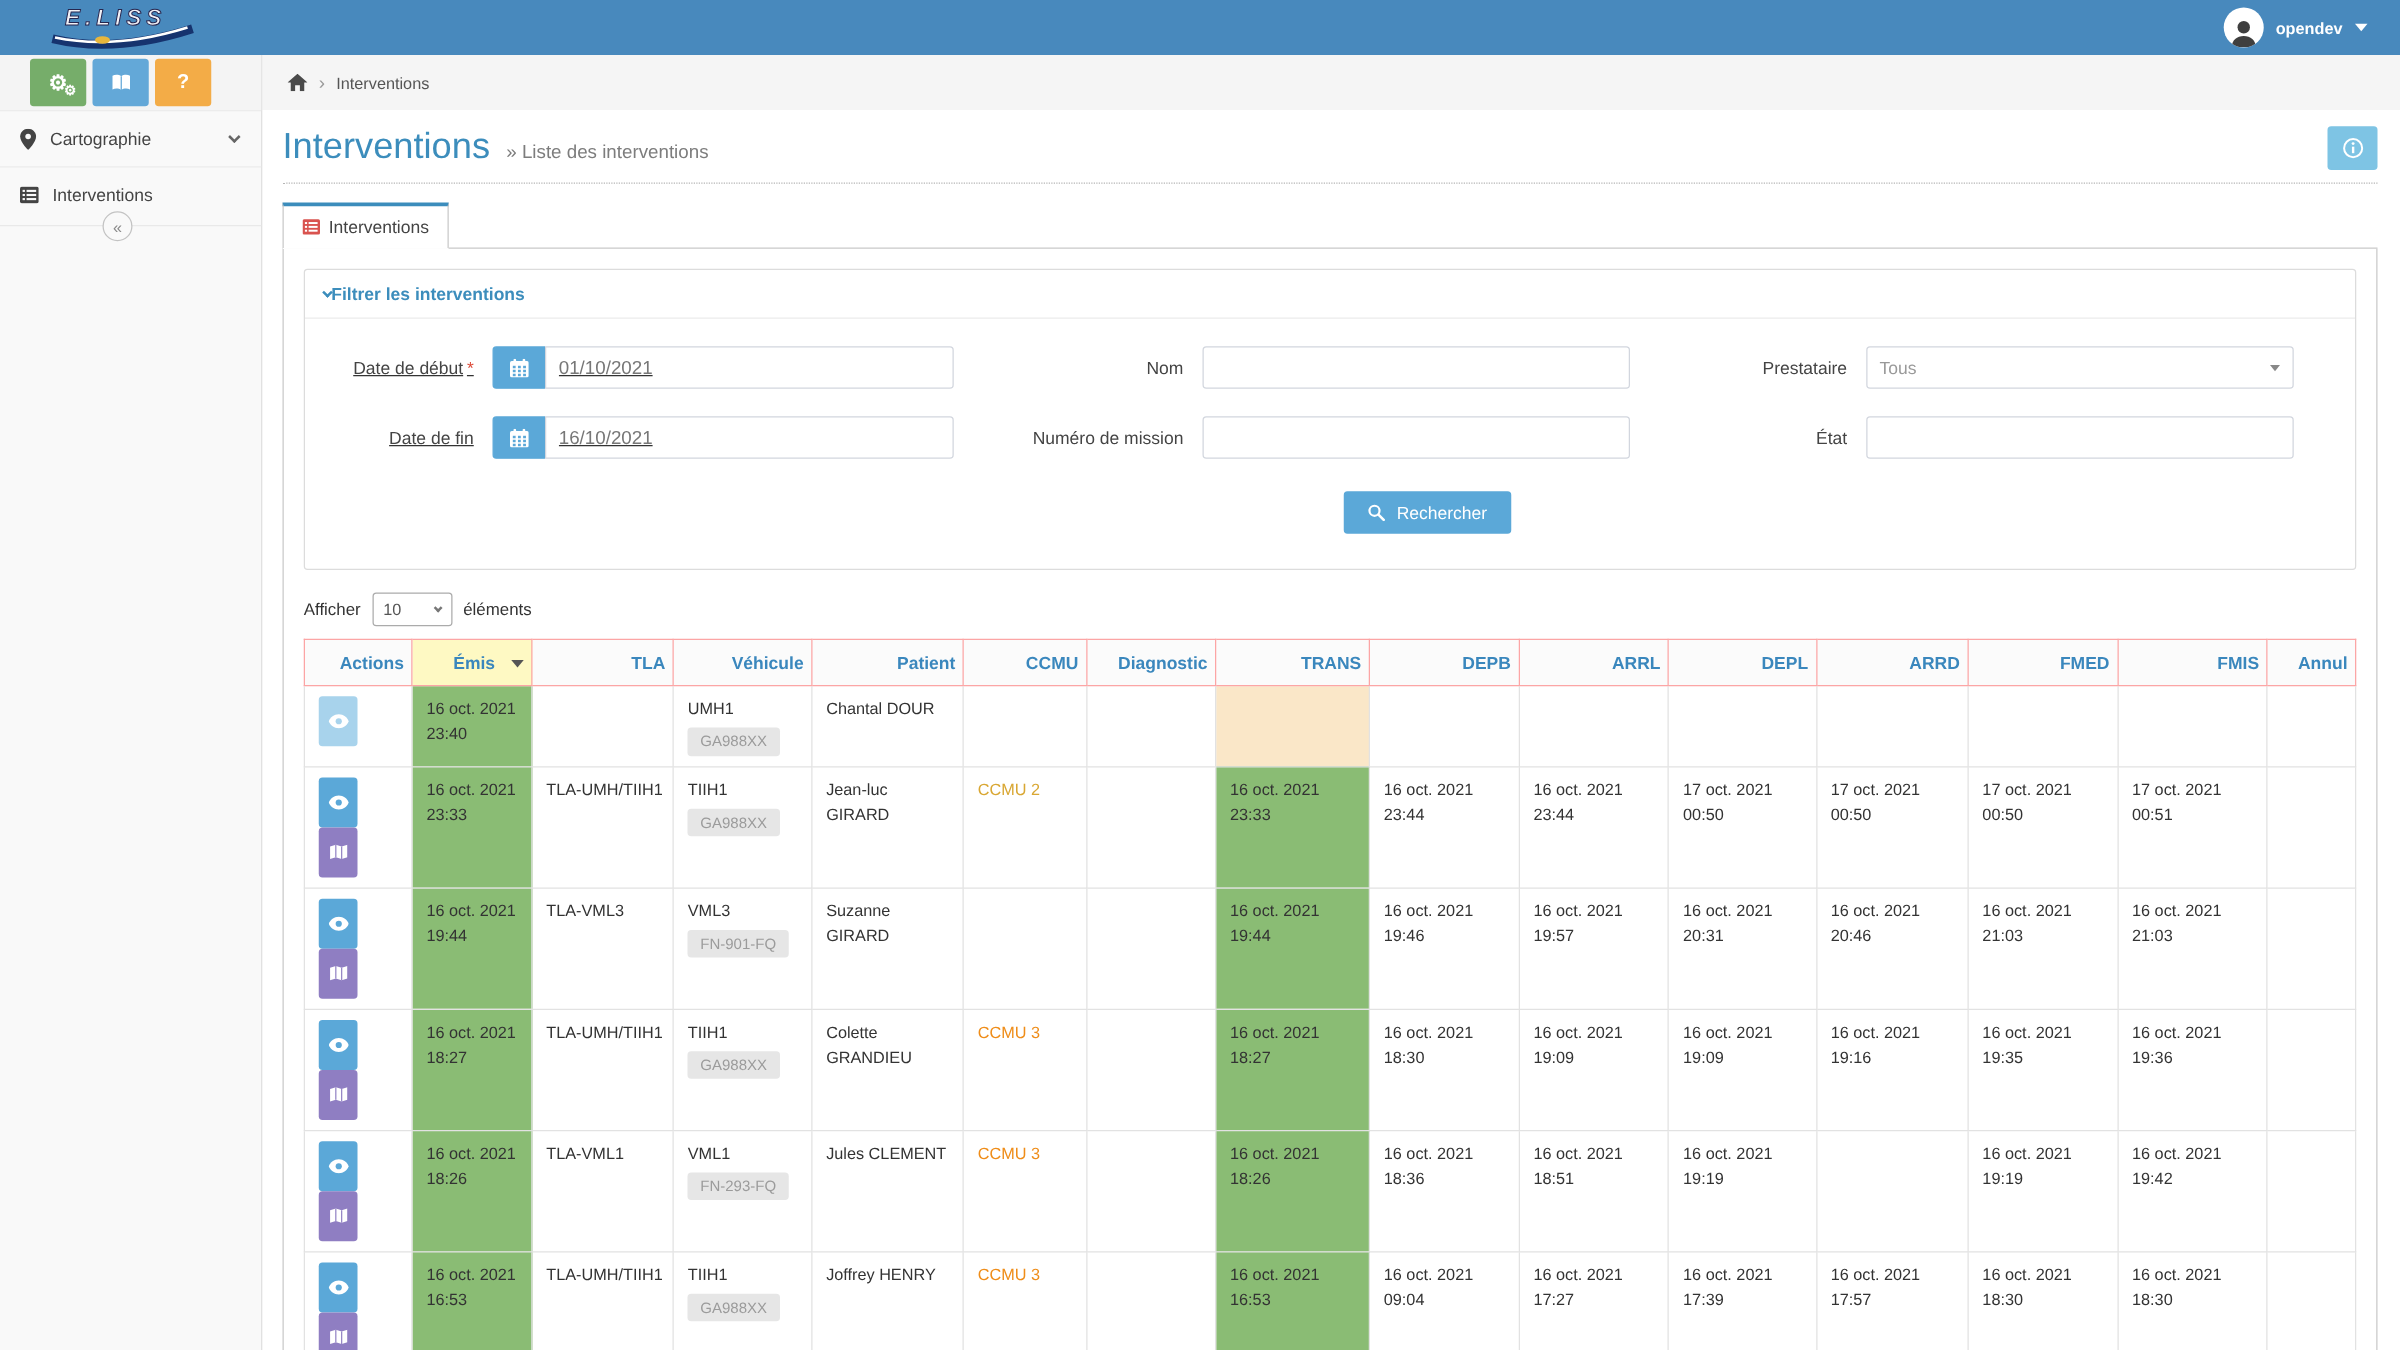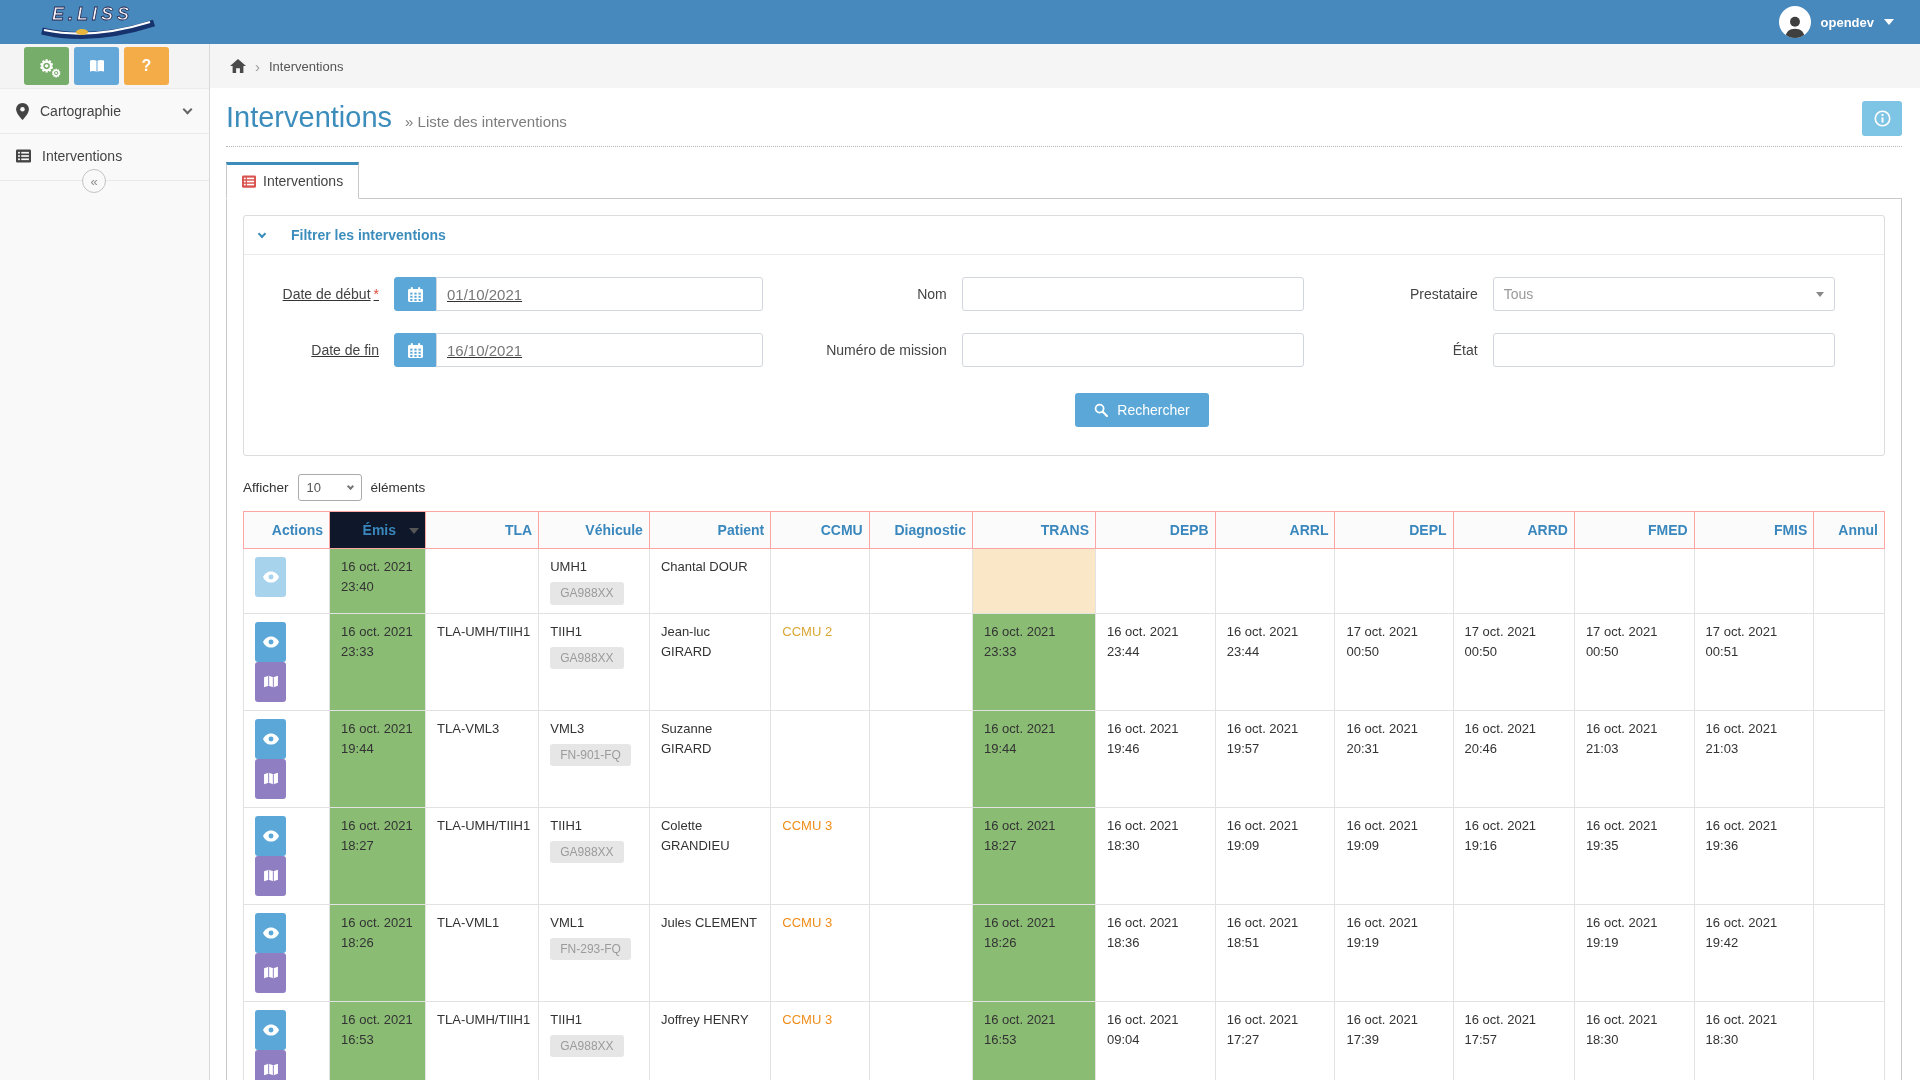--- a/index.html
+++ b/index.html
@@ -49,21 +49,21 @@
   .dotted-sep{border-bottom:1px dotted #b5b5b5;margin-top:10px;}
 
   
   .tabs-row{margin-top:14px;border-bottom:1px solid #c9c9c9;padding-left:0;}
   .tab{display:inline-flex;align-items:center;gap:7px;background:#fff;border:1px solid #c9c9c9;border-bottom:1px solid #fff;border-top:3px solid #3C8DBC;padding:8px 15px 9px;font-size:14px;color:#444;position:relative;top:1px;cursor:pointer;}
 
   .tab-pane{border:1px solid #c9c9c9;border-top:none;padding:16px 16px 10px;}
 
   
   .filter-box{border:1px solid #dcdcdc;border-radius:3px;}
-  .filter-head{display:flex;align-items:center;gap:26px;padding:11px 15px;border-bottom:1px solid #ececec;cursor:pointer;}
+  .filter-head{display:flex;align-items:center;gap:0;padding:11px 15px;border-bottom:1px solid #ececec;cursor:pointer;}
   .filter-head .chev{border-color:#3C8DBC;width:6px;height:6px;}
   .filter-title{color:#3C8DBC;font-size:14px;font-weight:bold;}
   .filter-body{padding:22px 15px 6px;}
   .f-row{display:flex;margin-bottom:22px;}
   .f-col{display:flex;align-items:flex-start;}
   .f-col1{flex:0 0 33.4%;text-decoration:underline;}
   .f-col2{flex:0 0 33.6%;}
   .f-col3{flex:1;}
   .f-label{font-size:14px;color:#444;text-align:right;padding-top:8px;line-height:1.35;}
   .f-col1 .f-label{width:120px;}
@@ -81,21 +81,21 @@
   .search-btn{display:inline-flex;align-items:center;gap:9px;background:#5BA8D8;color:#fff;border:none;border-radius:3px;padding:9px 19px;font-size:14px;cursor:pointer;transform:translateX(78px);font-family:inherit;}
 
   
   .length-row{display:flex;align-items:center;gap:9px;margin:18px 0 10px;font-size:13.5px;color:#333;}
   .mini-select{width:64px;height:27px;border:1px solid #ababab;border-radius:3px;background:#fff;display:flex;align-items:center;justify-content:space-between;padding:0 8px;font-size:13px;color:#555;cursor:pointer;}
   .mini-select .chev{width:5px;height:5px;border-color:#777;}
 
   
   table.grid{width:100%;border-collapse:collapse;table-layout:fixed;}
   .grid th{border:1px solid #fca5a5;background:#fbfbfb;color:#3A87BD;font-size:14px;font-weight:bold;text-align:right;padding:10px 6px 10px 12px;white-space:nowrap;cursor:pointer;}
-  .grid th.sorted{background:#0f172a;}
+  .grid th.sorted{background:#fef9c3;}
   .sort-caret{display:inline-block;width:0;height:0;border-left:5px solid transparent;border-right:5px solid transparent;border-top:6px solid #555;margin-left:13px;vertical-align:middle;}
   .grid td{border:1px solid #e2e2e2;padding:8px 8px 8px 11px;font-size:13px;color:#333;vertical-align:top;line-height:1.55;}
   td.cell-green{background:#8ABC74;}
   td.cell-cream{background:#FAE7C8;}
   .plate{display:inline-block;background:#E6E6E6;color:#9B9B9B;font-size:12px;border-radius:3px;padding:2px 10px;margin-top:5px;}
   .ccmu-2{color:#D9A733;}
   .ccmu-3{color:#EF8D19;}
   .act-btn{width:31px;height:40px;border:none;border-radius:3px;display:inline-flex;align-items:center;justify-content:center;cursor:pointer;margin-right:4px;vertical-align:middle;}
   .act-view{background:#5BA8D8;}
   .act-view.disabled{background:#A8D3EC;cursor:default;}

